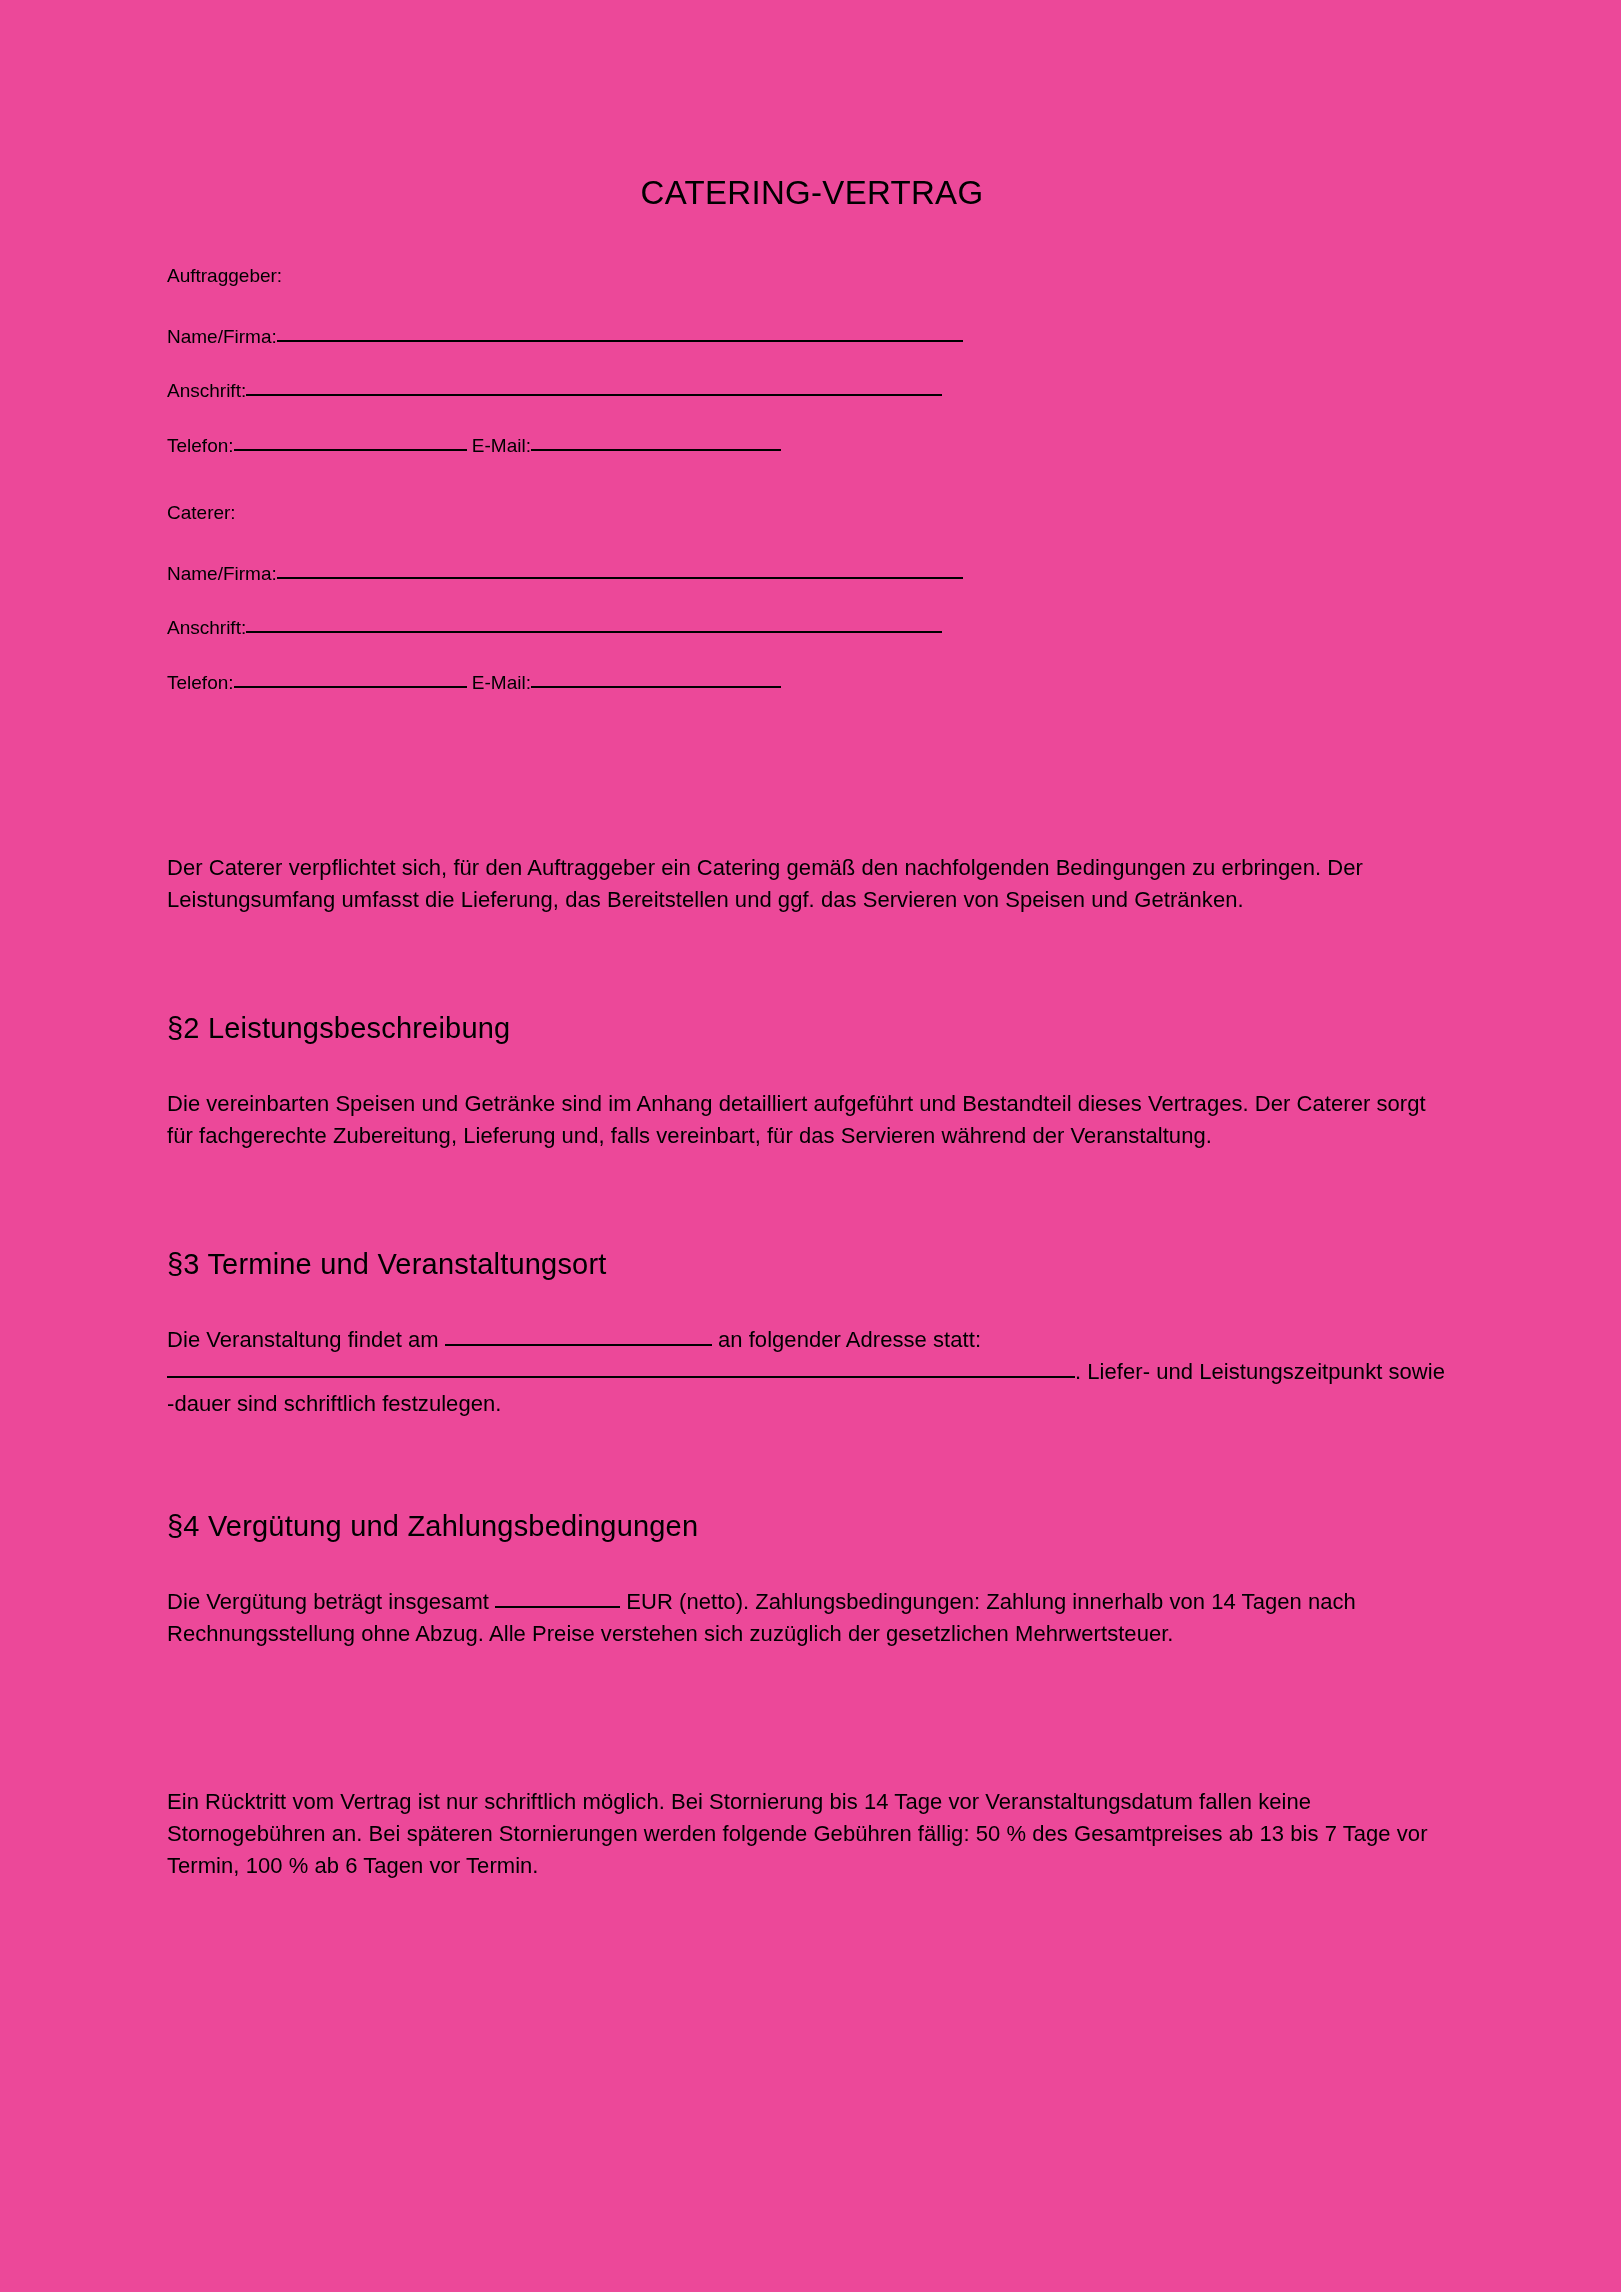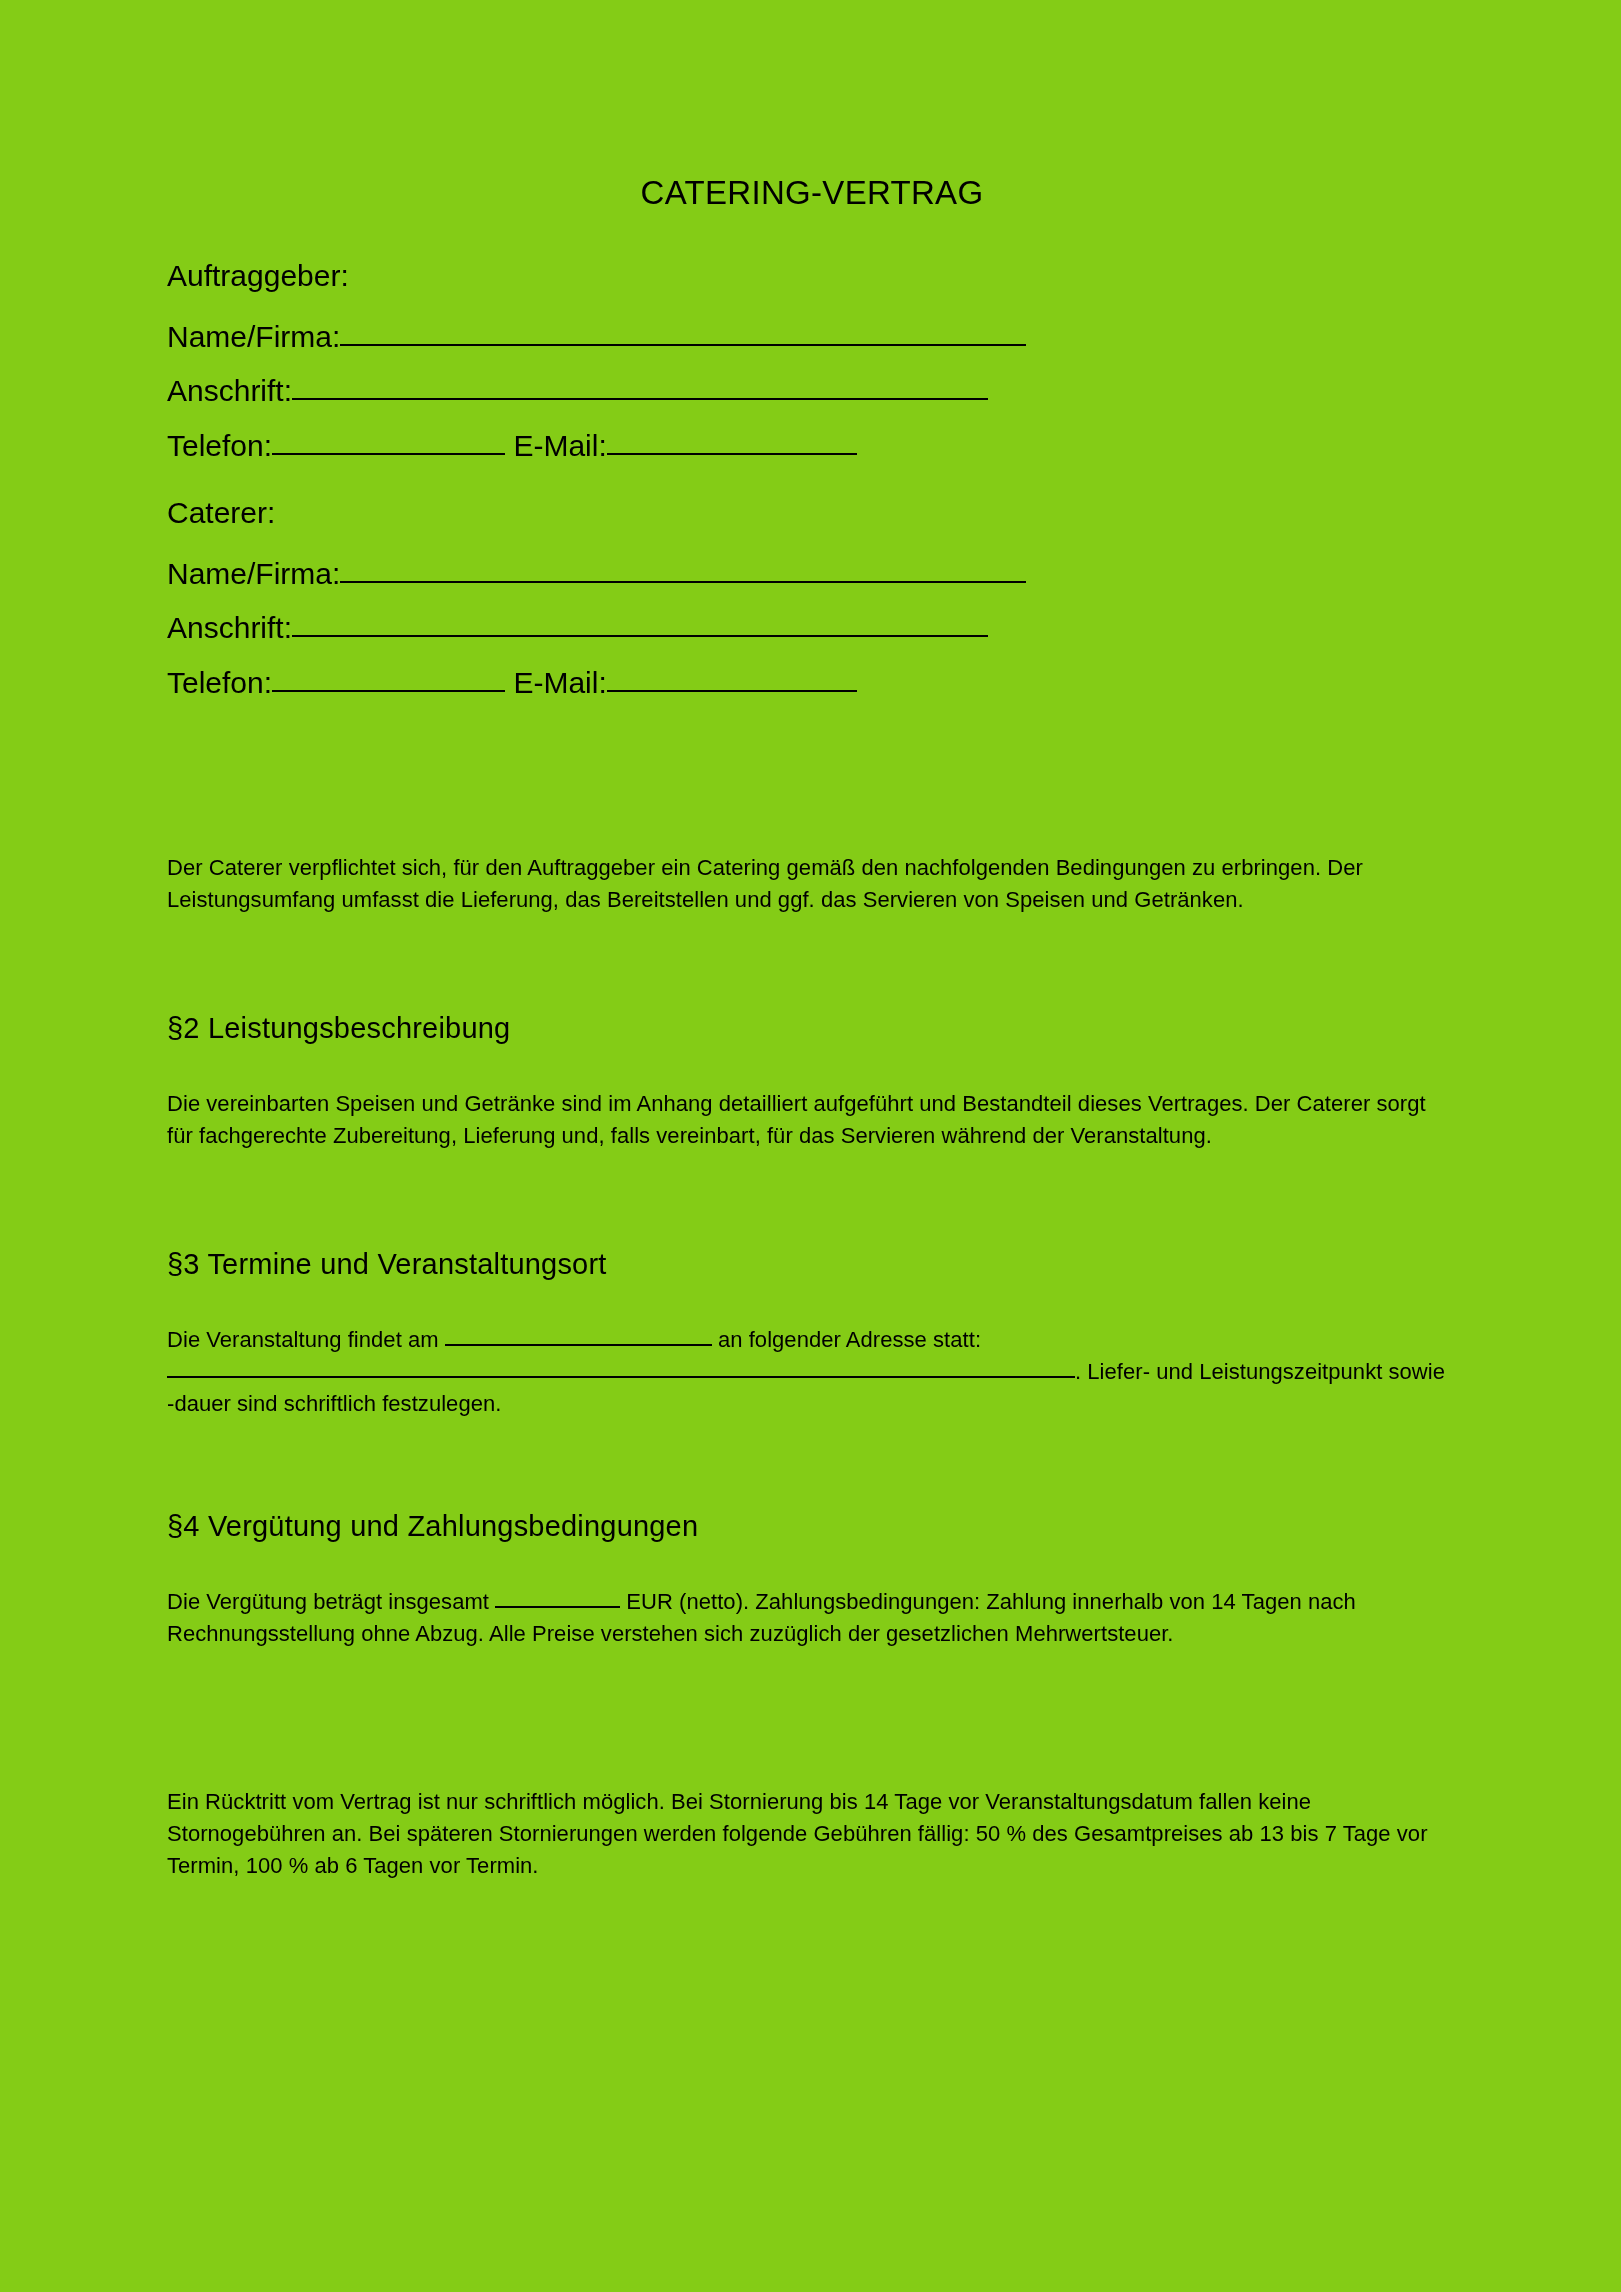--- a/index.html
+++ b/index.html
@@ -10,21 +10,21 @@
   }
   body {
     font-family: "Liberation Sans", "DejaVu Sans", sans-serif;
     color: #000000;
     -webkit-font-smoothing: antialiased;
   }
   .page {
     position: relative;
     width: 1621px;
     height: 2293px;
-    background: #84cc16;
+    background: #ec4899;
     box-sizing: border-box;
     overflow: hidden;
     padding-left: 30px;
   }
   .content {
     position: absolute;
     left: 167px;
     top: 0;
     width: 1290px;
   }
@@ -59,21 +59,21 @@
   }
 
   
   .para {
     font-size: 22px;
     line-height: 32px;
     margin: 0;
     letter-spacing: 0.05px;
   }
   .field-line {
-    font-size: 30px;
+    font-size: 19px;
     line-height: 32px;
     margin: 0;
     white-space: nowrap;
   }
 
   
   .sp-48  { height: 47px; }
   .sp-30  { height: 29px; }
   .sp-23  { height: 22.5px; }
   .sp-36  { height: 35px; }

